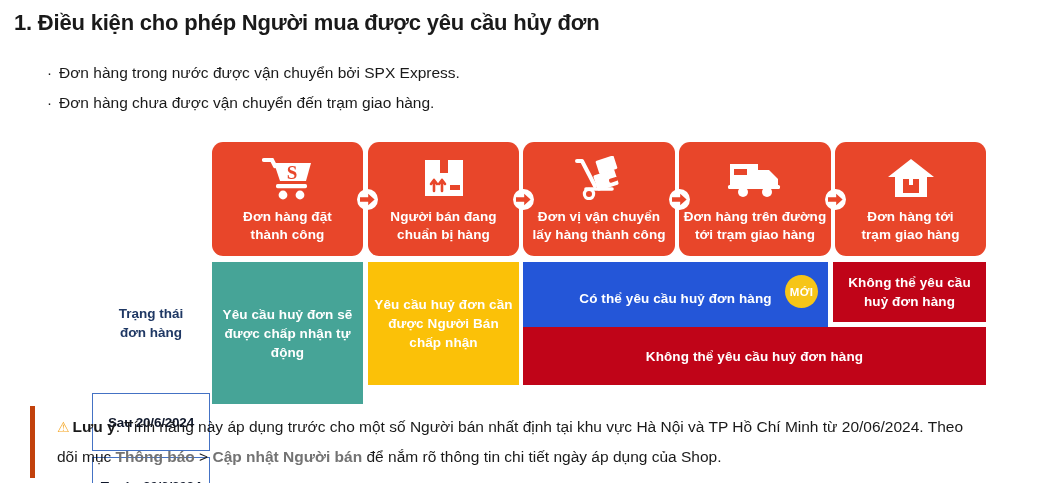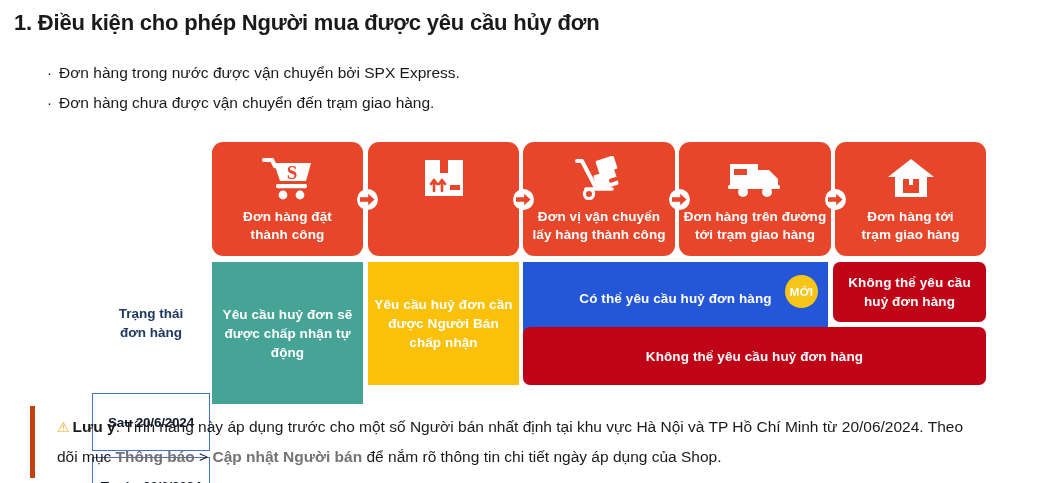--- a/index.html
+++ b/index.html
@@ -68,21 +68,21 @@
   
   .outcome {
     position: absolute; color: #ffffff; text-align: center;
     display: flex; align-items: center; justify-content: center;
     font-size: 13.5px; font-weight: 600; line-height: 19px;
     letter-spacing: 0.1px; padding: 0 6px;
   }
   .teal   { background: #46a497; }
   .yellow { background: #fbc108; }
   .blue   { background: #2456d8; }
-  .darkred{ background: #c00418; border-radius: 7px; }
+  .darkred{ background: #c00418; }
 
   .new-badge {
     position: absolute; width: 33px; height: 33px; border-radius: 50%;
     background: #f6c518; color: #ffffff;
     display: flex; align-items: center; justify-content: center;
     font-size: 11.5px; font-weight: 700; letter-spacing: 0.3px;
   }
 
   
   .note {
@@ -146,20 +146,24 @@
       <div class="stage" style="left:156px; width:151px;">
         <div class="stage-icon">
           <svg width="46" height="44" viewBox="0 0 46 44">
             <rect x="4" y="4" width="38" height="36" fill="#ffffff"></rect>
             <rect x="19" y="4" width="8" height="13" fill="#e8462a"></rect>
             <rect x="29" y="29" width="10" height="5" fill="#e8462a"></rect>
             <path d="M13 35 V24 M13 24 l-3 4 M13 24 l3 4" stroke="#e8462a" stroke-width="2.6" fill="none" stroke-linecap="round"></path>
             <path d="M21 35 V24 M21 24 l-3 4 M21 24 l3 4" stroke="#e8462a" stroke-width="2.6" fill="none" stroke-linecap="round"></path>
           </svg>
         </div>
+        <div class="stage-label">
+          <div>Người bán đang</div>
+          <div>chuẩn bị hàng</div>
+        </div>
       </div>
 
       <div class="stage" style="left:311px; width:152px;">
         <div class="stage-icon">
           <svg width="56" height="44" viewBox="0 0 56 44">
             <rect x="26" y="2" width="19" height="14" rx="1.5" fill="#ffffff" transform="rotate(-18 35 9)"></rect>
             <rect x="24" y="16" width="22" height="16" rx="1.5" fill="#ffffff" transform="rotate(-18 35 24)"></rect>
             <rect x="38" y="22" width="9" height="4" rx="1.5" fill="#e8462a" transform="rotate(-18 42 24)"></rect>
             <path d="M6 5 h5 l13 25" stroke="#ffffff" stroke-width="4" fill="none" stroke-linecap="round" stroke-linejoin="round"></path>
             <path d="M15 33 h26" stroke="#ffffff" stroke-width="3.6" fill="none" stroke-linecap="round"></path>

